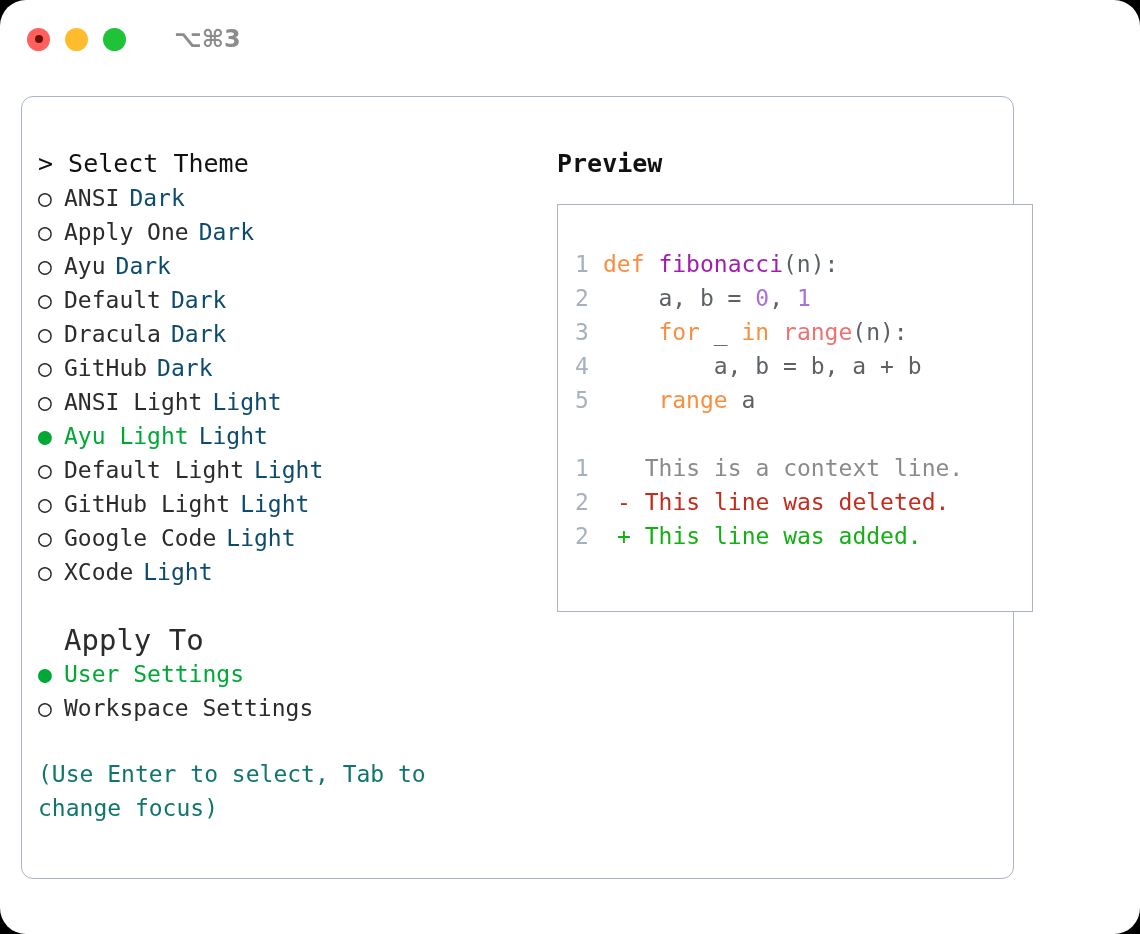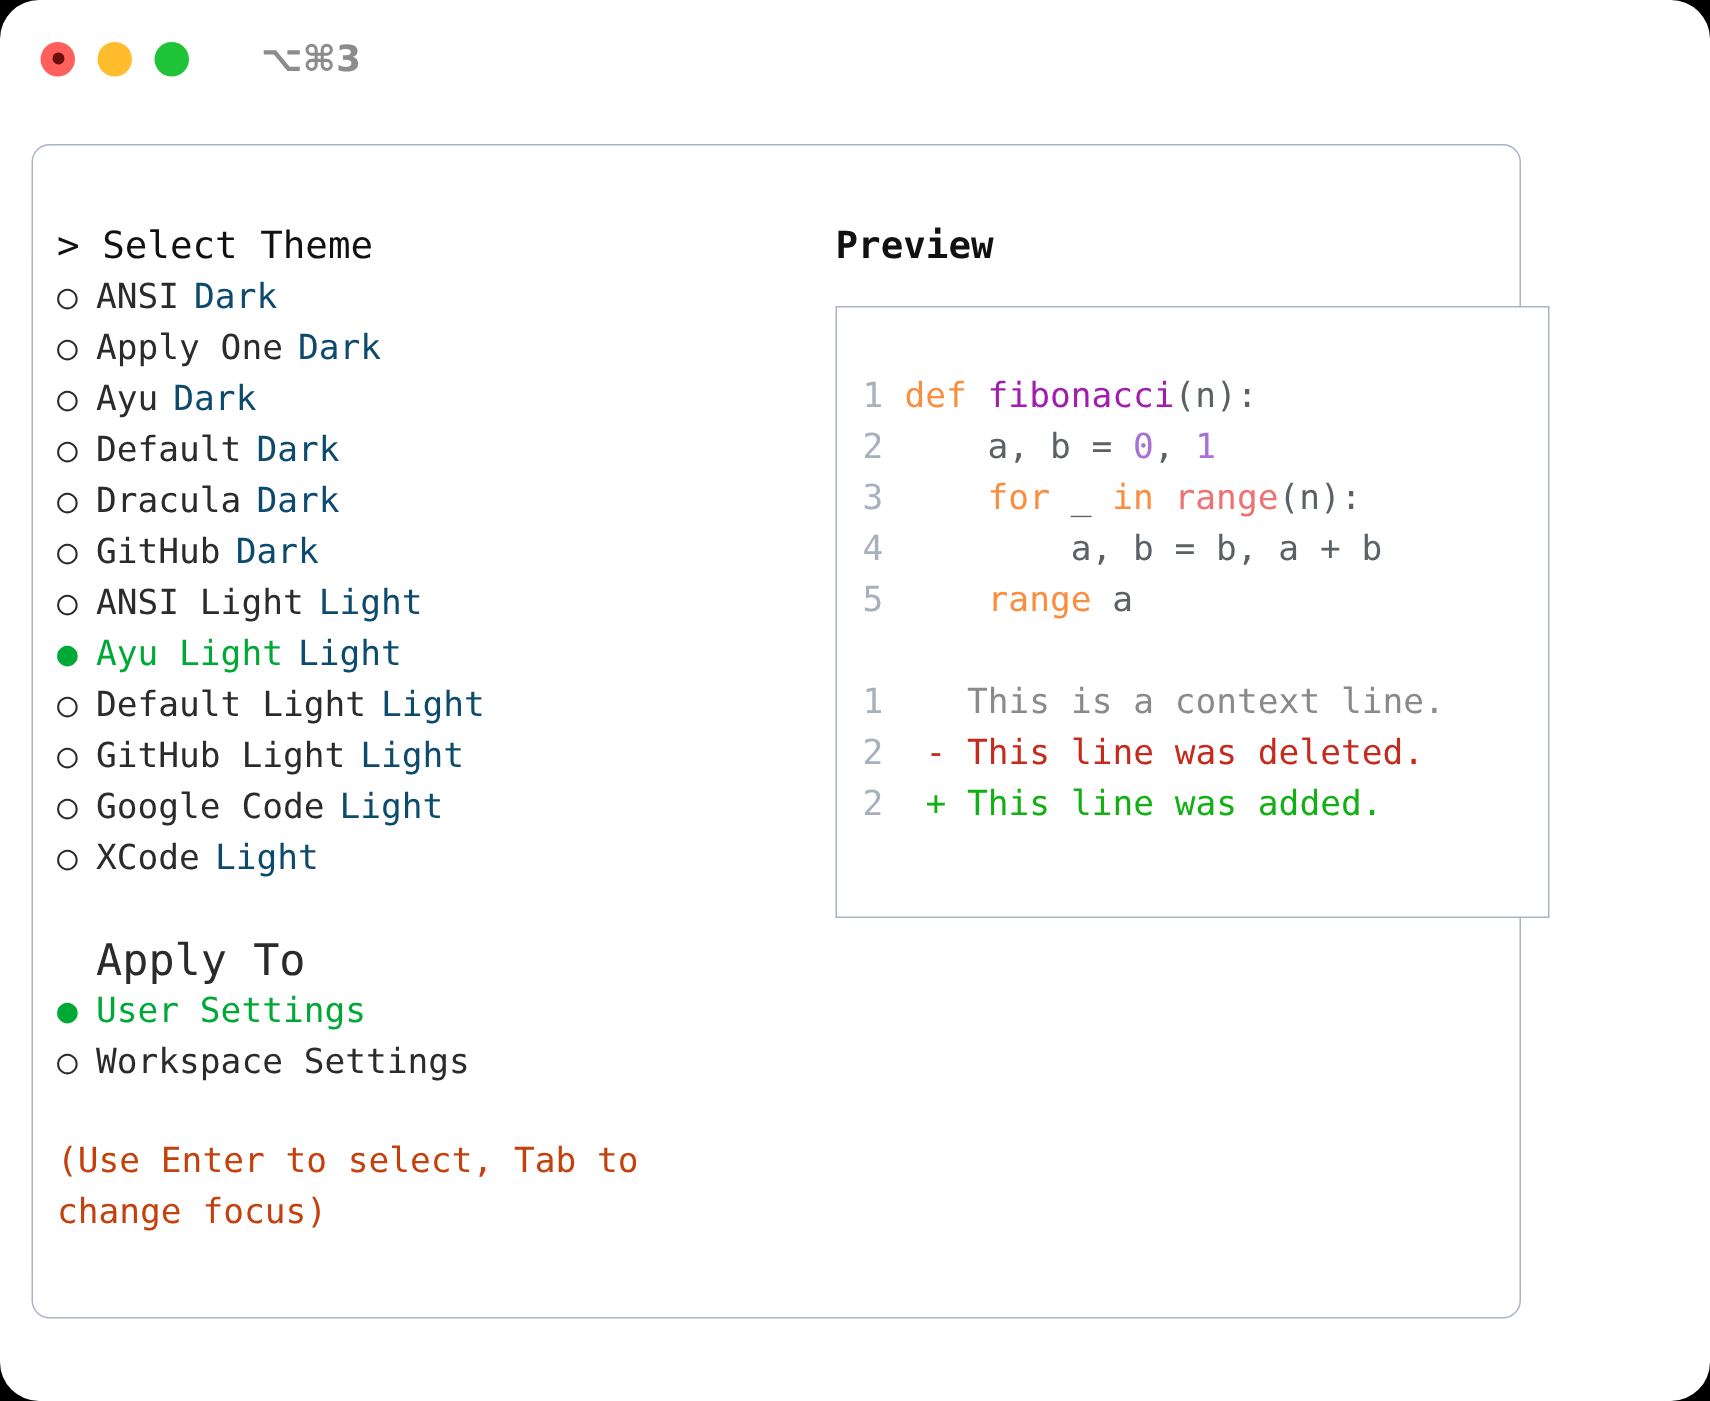--- a/index.html
+++ b/index.html
@@ -131,21 +131,21 @@
     color: #2b2b2b;
     padding-left: 26px;
     white-space: pre;
   }
 
   .hint {
     margin-top: 32px;
     font-family: "DejaVu Sans Mono", monospace;
     font-size: 23px;
     line-height: 34px;
-    color: #c2410c;
+    color: #0f766e;
     width: 400px;
   }
 
   
   .right-col {
     position: absolute;
     left: 487px;
     top: 50px;
     width: 490px;
     margin-left: 48px;

